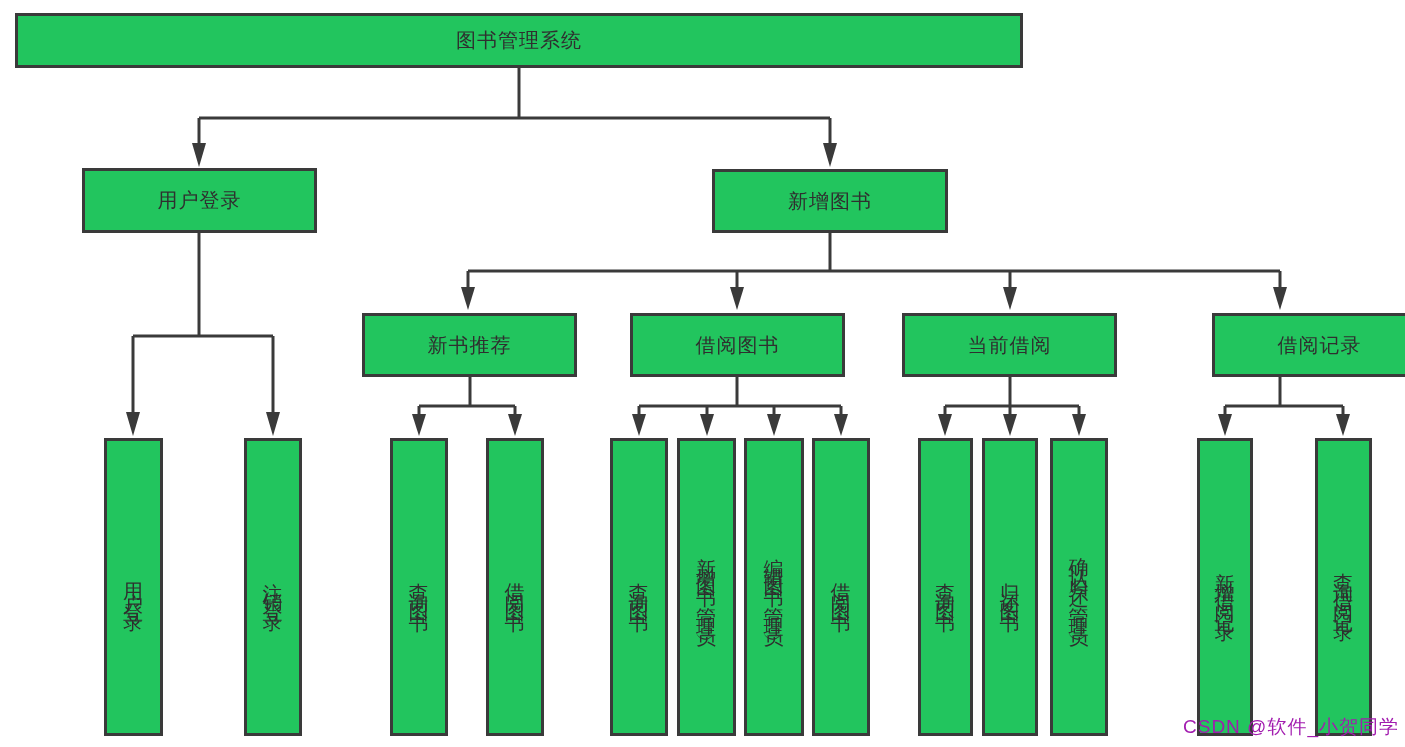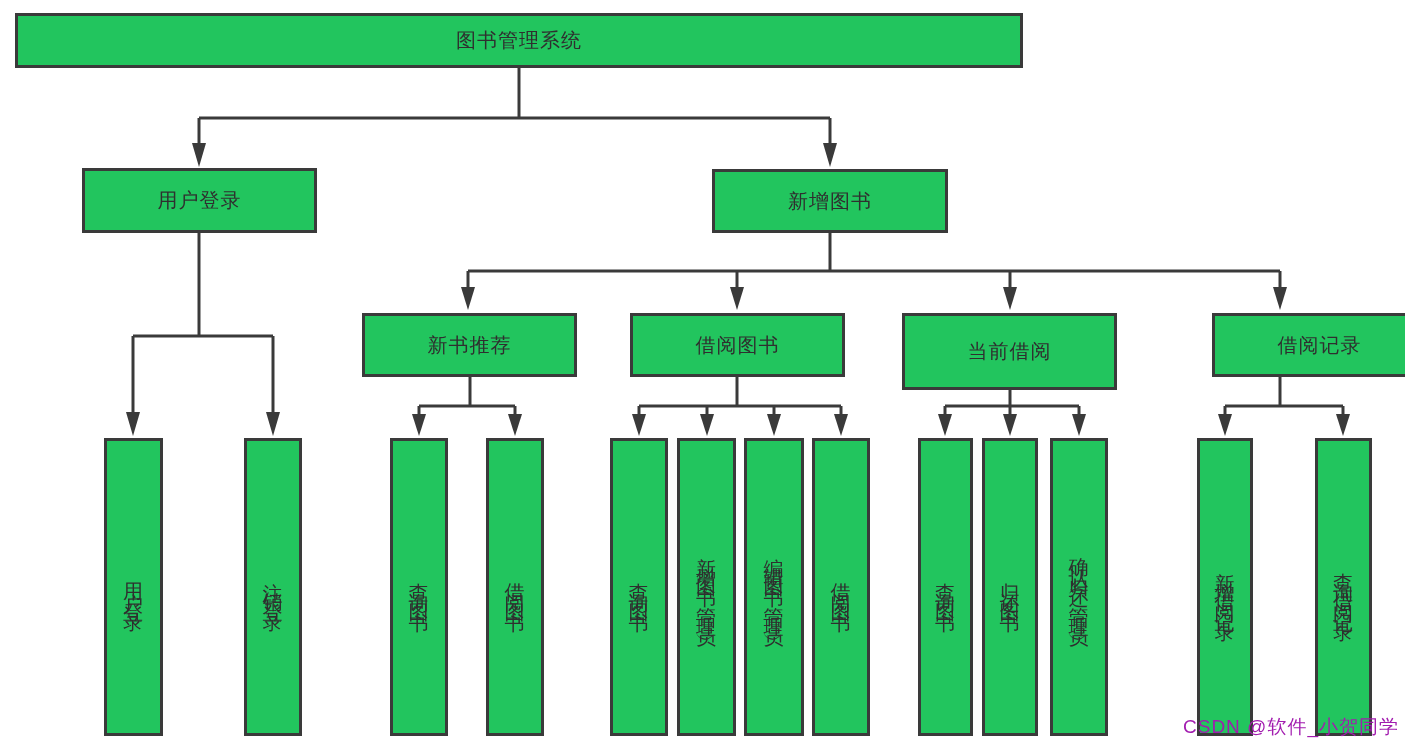--- a/index.html
+++ b/index.html
@@ -106,21 +106,21 @@
 <div class="box hnode" style="left:712px;top:169px;width:236px;height:64px">
   <span>新增图书</span>
 </div>
 
 <div class="box hnode" style="left:362px;top:313px;width:215px;height:64px">
   <span>新书推荐</span>
 </div>
 <div class="box hnode" style="left:630px;top:313px;width:215px;height:64px">
   <span>借阅图书</span>
 </div>
-<div class="box hnode" style="left:902px;top:313px;width:215px;height:77px">
+<div class="box hnode" style="left:902px;top:313px;width:215px;height:64px">
   <span>当前借阅</span>
 </div>
 <div class="box hnode" style="left:1212px;top:313px;width:215px;height:64px">
   <span>借阅记录</span>
 </div>
 
 <div class="box leaf" style="left:104px;top:438px;width:59px;height:298px">
   <span>用户登录</span>
 </div>
 <div class="box leaf" style="left:244px;top:438px;width:58px;height:298px">

